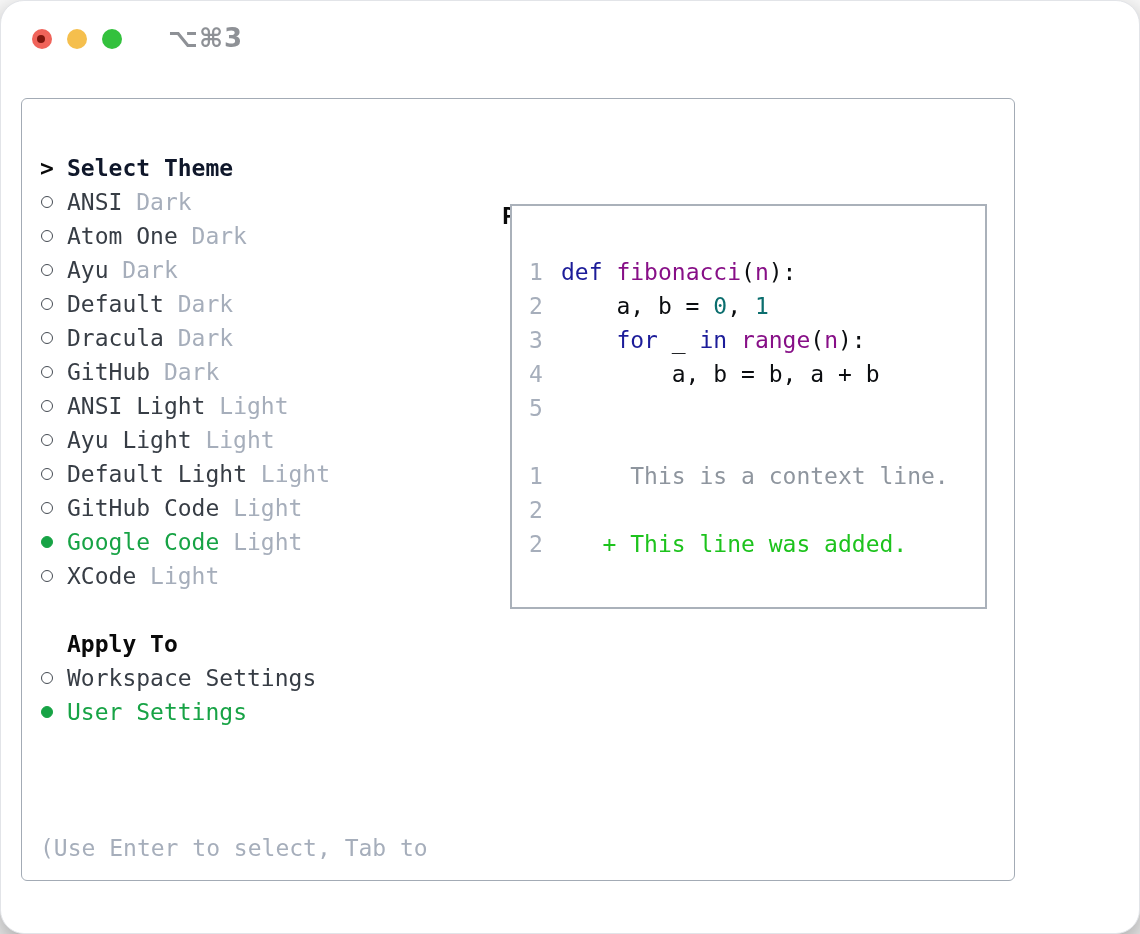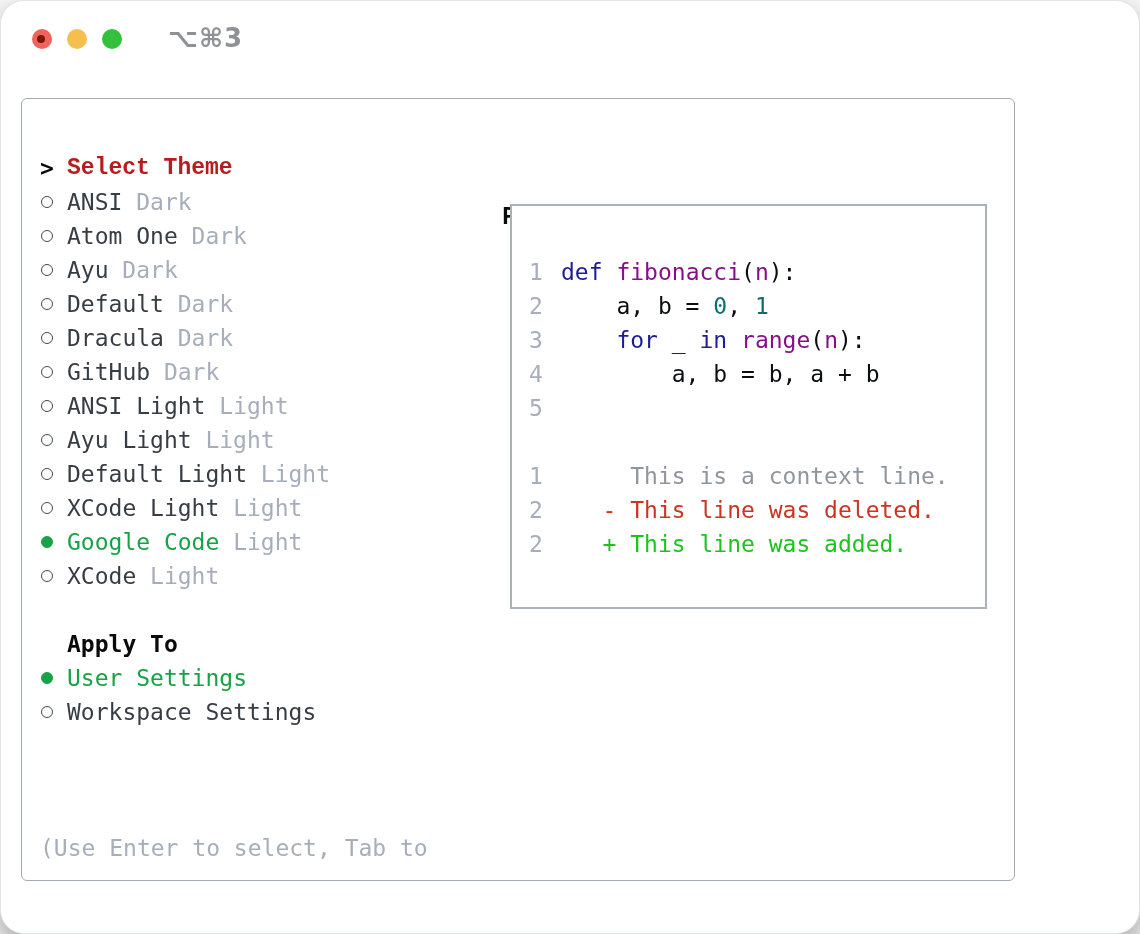--- a/index.html
+++ b/index.html
@@ -37,21 +37,21 @@
   
   .panel{
     position:absolute; left:20px; top:97px; width:994px; height:783px;
     border:1.5px solid #a3abb5; border-radius:6px; background:#fff;
   }
   .row{display:flex; align-items:center; height:34px; font-size:23px; white-space:pre;}
   .marker{display:inline-flex; align-items:center; width:27px; flex:0 0 27px;}
   .hdr-caret{font-weight:bold; color:#0a0a0a;}
   .bullet{width:12px; height:12px; border-radius:50%; border:1.5px solid #454b53; margin-left:1px;}
   .bullet.filled{background:var(--green); border-color:var(--green);}
-  .hdr-label{font-weight:bold; color:#b91c1c;font-family:Liberation Mono, monospace;}
+  .hdr-label{font-weight:bold; color:#0f172a;}
   .sub-hdr{font-weight:bold; color:#0a0a0a;text-align:right;}
   .item-label{color:var(--itemtext);}
   .item-label.sel{color:var(--green);}
   .tag{color:var(--muted); margin-left:13.8px;}
   .left-col{position:absolute; left:18px; top:52px;}
   .spacer{height:34px;}
   .help{color:var(--muted); font-size:23px; line-height:34px; white-space:pre;}
   
   .preview-title{
     position:absolute; left:480px; top:52px; height:34px;
@@ -101,35 +101,35 @@
       <div id="theme-list">
           <div class="row"><span class="marker"><span class="bullet"></span></span><span class="item-label">ANSI</span><span class="tag">Dark</span></div>
           <div class="row"><span class="marker"><span class="bullet"></span></span><span class="item-label">Atom One</span><span class="tag">Dark</span></div>
           <div class="row"><span class="marker"><span class="bullet"></span></span><span class="item-label">Ayu</span><span class="tag">Dark</span></div>
           <div class="row"><span class="marker"><span class="bullet"></span></span><span class="item-label">Default</span><span class="tag">Dark</span></div>
           <div class="row"><span class="marker"><span class="bullet"></span></span><span class="item-label">Dracula</span><span class="tag">Dark</span></div>
           <div class="row"><span class="marker"><span class="bullet"></span></span><span class="item-label">GitHub</span><span class="tag">Dark</span></div>
           <div class="row"><span class="marker"><span class="bullet"></span></span><span class="item-label">ANSI Light</span><span class="tag">Light</span></div>
           <div class="row"><span class="marker"><span class="bullet"></span></span><span class="item-label">Ayu Light</span><span class="tag">Light</span></div>
           <div class="row"><span class="marker"><span class="bullet"></span></span><span class="item-label">Default Light</span><span class="tag">Light</span></div>
-          <div class="row"><span class="marker"><span class="bullet"></span></span><span class="item-label">XCode Light</span><span class="tag">Light</span></div>
+          <div class="row"><span class="marker"><span class="bullet"></span></span><span class="item-label">GitHub Code</span><span class="tag">Light</span></div>
           <div class="row"><span class="marker"><span class="bullet filled"></span></span><span class="item-label sel">Google Code</span><span class="tag">Light</span></div>
           <div class="row"><span class="marker"><span class="bullet"></span></span><span class="item-label">XCode</span><span class="tag">Light</span></div>
         </div>
 
       <div class="spacer"></div>
 
       <div class="row">
         <span class="marker"></span>
         <span class="sub-hdr">Apply To</span>
       </div>
 
       <div id="apply-list">
+          <div class="row"><span class="marker"><span class="bullet"></span></span><span class="item-label">Workspace Settings</span></div>
           <div class="row"><span class="marker"><span class="bullet filled"></span></span><span class="item-label sel">User Settings</span></div>
-          <div class="row"><span class="marker"><span class="bullet"></span></span><span class="item-label">Workspace Settings</span></div>
         </div>
 
       <div class="spacer"></div>
 
       <div class="help">
         <div>(Use Enter to select, Tab to</div>
         <div>change focus)</div>
       </div>
     </div>
 
@@ -159,21 +159,20 @@
           <div class="pline">
             <span class="ln"></span>
             <span class="code"></span>
           </div>
           <div class="pline">
             <span class="ln">1</span>
             <span class="code"><span class="tok-ctx">     This is a context line.</span></span>
           </div>
           <div class="pline">
             <span class="ln">2</span>
-            <span class="code"><span class="tok-del">   - This line was deleted.</span></span>
           </div>
           <div class="pline">
             <span class="ln">2</span>
             <span class="code"><span class="tok-add">   + This line was added.</span></span>
           </div>
         </div>
     </div>
 
   </div>
 </div>

